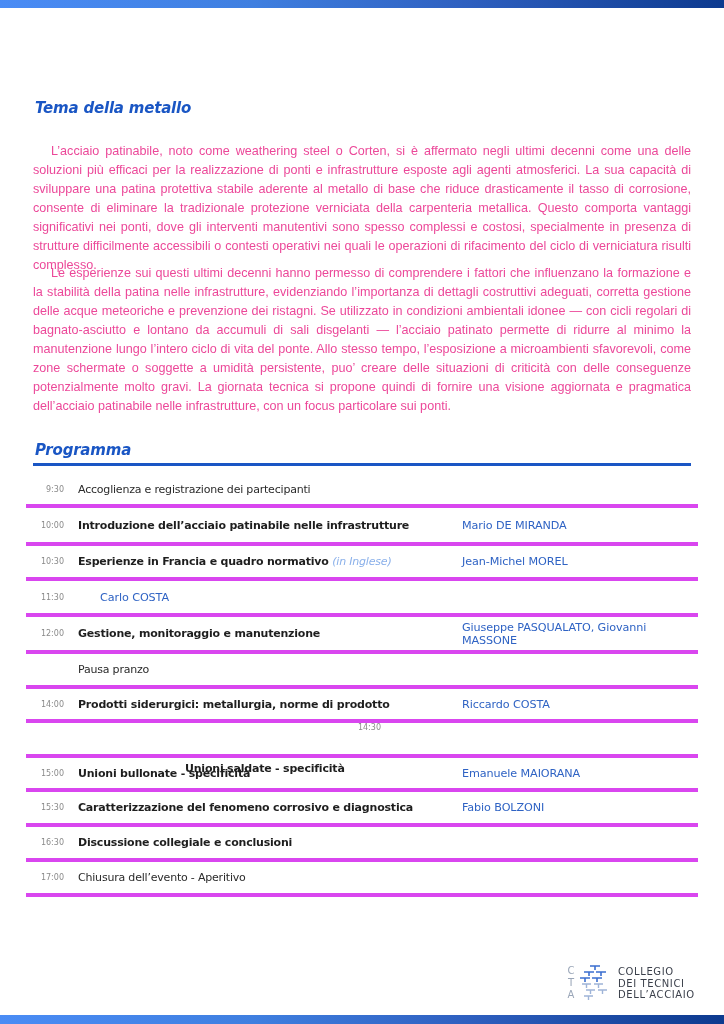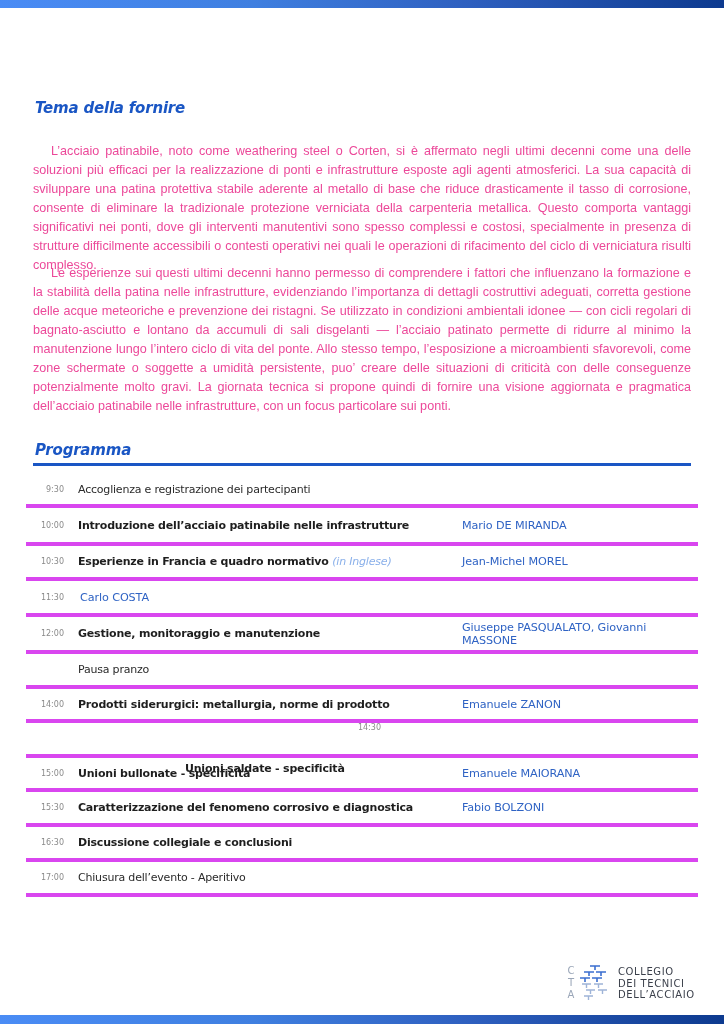--- a/index.html
+++ b/index.html
@@ -85,21 +85,21 @@
     position: absolute; left: 52px; top: 3px;
     font-family: "DejaVu Sans", sans-serif;
     font-size: 10px; line-height: 11.5px; color: #3a3f4a; letter-spacing: 0.6px;
   }
 </style>
 </head>
 <body>
 
 <div class="topbar"></div>
 
-<div id="tema-title" class="section-title">Tema della fornire</div>
+<div id="tema-title" class="section-title">Tema della metallo</div>
 <p id="para1" class="para">L’acciaio patinabile, noto come weathering steel o Corten, si è affermato negli ultimi decenni come una delle soluzioni più efficaci per la realizzazione di ponti e infrastrutture esposte agli agenti atmosferici. La sua capacità di sviluppare una patina protettiva stabile aderente al metallo di base che riduce drasticamente il tasso di corrosione, consente di eliminare la tradizionale protezione verniciata della carpenteria metallica. Questo comporta vantaggi significativi nei ponti, dove gli interventi manutentivi sono spesso complessi e costosi, specialmente in presenza di strutture difficilmente accessibili o contesti operativi nei quali le operazioni di rifacimento del ciclo di verniciatura risulti complesso.</p>
 <p id="para2" class="para">Le esperienze sui questi ultimi decenni hanno permesso di comprendere i fattori che influenzano la formazione e la stabilità della patina nelle infrastrutture, evidenziando l’importanza di dettagli costruttivi adeguati, corretta gestione delle acque meteoriche e prevenzione dei ristagni. Se utilizzato in condizioni ambientali idonee — con cicli regolari di bagnato-asciutto e lontano da accumuli di sali disgelanti — l’acciaio patinato permette di ridurre al minimo la manutenzione lungo l’intero ciclo di vita del ponte. Allo stesso tempo, l’esposizione a microambienti sfavorevoli, come zone schermate o soggette a umidità persistente, puo’ creare delle situazioni di criticità con delle conseguenze potenzialmente molto gravi. La giornata tecnica si propone quindi di fornire una visione aggiornata e pragmatica dell’acciaio patinabile nelle infrastrutture, con un focus particolare sui ponti.</p>
 
 <div id="prog-title" class="section-title">Programma</div>
 <div class="prog-underline"></div>
 
 <div class="prog-table" id="prog-table">
     <div class="row" style="height: 34px;">
       <span class="time">9:30</span>
       <span class="title italic"><span>Accoglienza e registrazione dei partecipanti</span></span>
@@ -108,38 +108,38 @@
     <div class="row" style="height: 38px;">
       <span class="time">10:00</span>
       <span class="title"><span>Introduzione dell’acciaio patinabile nelle infrastrutture</span></span>
       <span class="speaker">Mario DE MIRANDA</span>
     </div>
     <div class="row" style="height: 35px;">
       <span class="time">10:30</span>
       <span class="title"><span>Esperienze in Francia e quadro normativo</span> <span class="note">(in Inglese)</span></span>
       <span class="speaker">Jean-Michel MOREL</span>
     </div>
-    <div class="row" style="height: 36px;">
+    <div class="row" style="height: 36px; gap: 20px;">
       <span class="time">11:30</span>
       <span class="speaker">Carlo COSTA</span>
     </div>
     <div class="row" style="height: 37px;">
       <span class="time">12:00</span>
       <span class="title"><span>Gestione, monitoraggio e manutenzione</span></span>
       <span class="speaker">Giuseppe PASQUALATO, Giovanni MASSONE</span>
     </div>
     <div class="row" style="height: 35px;">
       <span class="time"></span>
       <span class="title italic"><span>Pausa pranzo</span></span>
       <span class="speaker"></span>
     </div>
     <div class="row" style="height: 34px;">
       <span class="time">14:00</span>
       <span class="title"><span>Prodotti siderurgici: metallurgia, norme di prodotto</span></span>
-      <span class="speaker">Emanuele ZANON</span>
+      <span class="speaker">Riccardo COSTA</span>
     </div>
     <div class="row" style="height: 35px; flex-direction: column;">
       <span class="time">14:30</span>
       <span class="title"><span>Unioni saldate - specificità</span></span>
       <span class="speaker">Federico BAIARDO</span>
     </div>
     <div class="row" style="height: 34px;">
       <span class="time">15:00</span>
       <span class="title"><span>Unioni bullonate - specificità</span></span>
       <span class="speaker">Emanuele MAIORANA</span>

